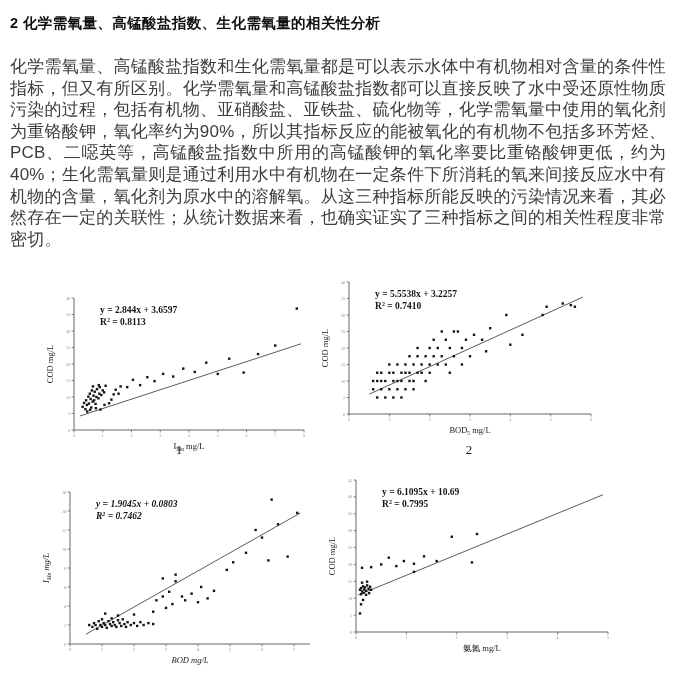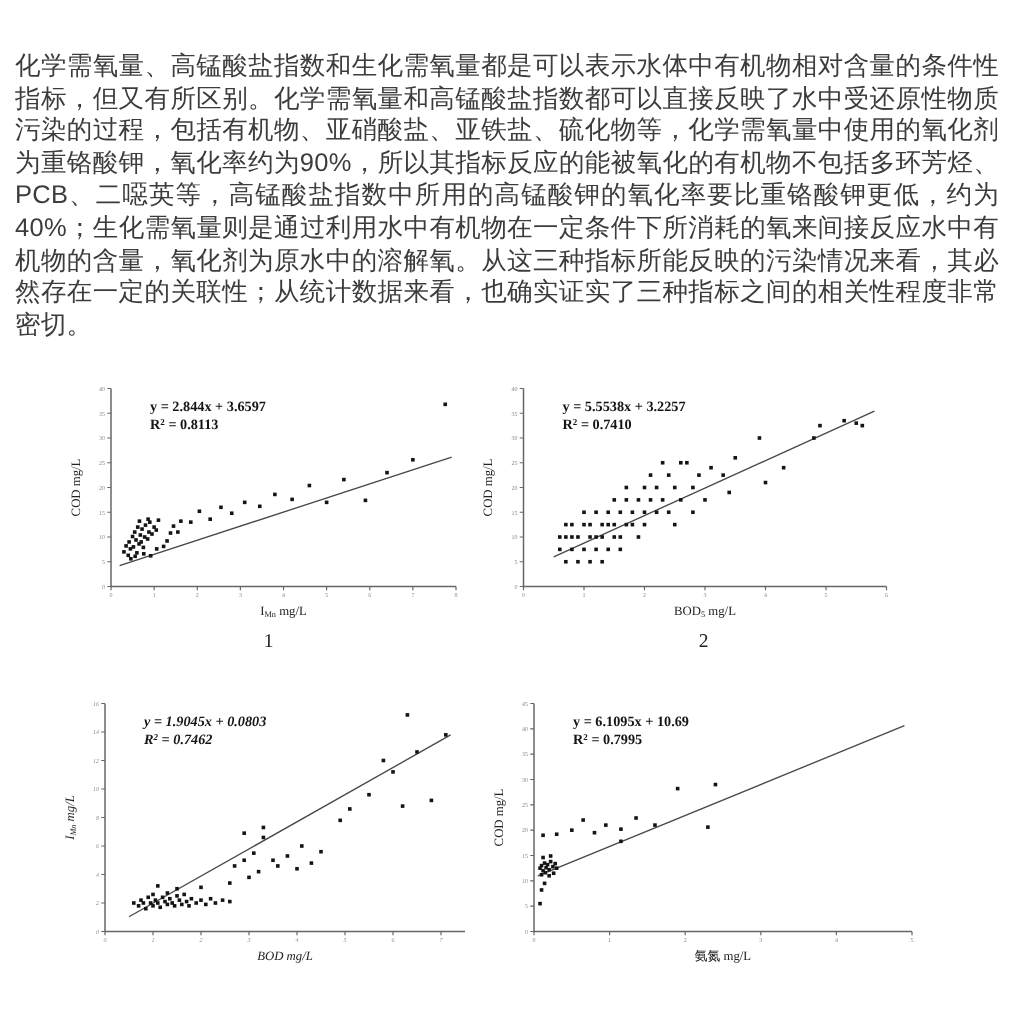--- a/index.html
+++ b/index.html
@@ -2,36 +2,37 @@
 <html><head>
 <meta charset="utf-8">
 <style>
   html,body{margin:0;padding:0;background:#ffffff;}
   body{width:680px;height:678px;overflow:hidden;font-family:"Liberation Sans",sans-serif;position:relative;}
   .doc{padding:10px 12px 0 10px;}
   .doc-title{font-size:14.5px;font-weight:700;color:#101010;margin:4px 0 0 0;letter-spacing:0.4px;}
   .body-text{font-size:17px;line-height:21.6px;color:#3c3c3c;text-align:justify;margin:23px 2px 0 0;letter-spacing:0.2px;}
   .figures{position:relative;width:680px;height:424px;margin-top:12px;}
   .chart-box{position:absolute;}
-  #cbox0{left:34px;top:12px;}
+  #cbox0{left:34px;top:28px;}
   #cbox1{left:309px;top:12px;}
   #cbox2{left:30px;top:222px;font-style:italic;}
-  #cbox3{left:316px;top:222px;text-decoration:underline;}
+  #cbox3{left:316px;top:210px;text-decoration:underline;}
   .fig-caption{position:absolute;text-align:center;font-family:"Liberation Serif",serif;font-size:13px;color:#222;}
   #cap0{left:34px;top:180px;width:270px;}
   #cap1{left:318px;top:180px;width:282px;}
   svg text{font-family:"Liberation Serif",serif;fill:#1c1c1c;}
   svg .eq{font-weight:700;font-size:9.5px;fill:#151515;}
   svg .axlab{font-size:8.5px;fill:#222;}
   svg .tick{font-size:4px;fill:#8a8a8a;}
 </style>
 </head>
 <body>
 
 <div class="doc">
+  <h1 class="doc-title">2 化学需氧量、高锰酸盐指数、生化需氧量的相关性分析</h1>
   <p class="body-text">化学需氧量、高锰酸盐指数和生化需氧量都是可以表示水体中有机物相对含量的条件性指标，但又有所区别。化学需氧量和高锰酸盐指数都可以直接反映了水中受还原性物质污染的过程，包括有机物、亚硝酸盐、亚铁盐、硫化物等，化学需氧量中使用的氧化剂为重铬酸钾，氧化率约为90%，所以其指标反应的能被氧化的有机物不包括多环芳烃、PCB、二噁英等，高锰酸盐指数中所用的高锰酸钾的氧化率要比重铬酸钾更低，约为40%；生化需氧量则是通过利用水中有机物在一定条件下所消耗的氧来间接反应水中有机物的含量，氧化剂为原水中的溶解氧。从这三种指标所能反映的污染情况来看，其必然存在一定的关联性；从统计数据来看，也确实证实了三种指标之间的相关性程度非常密切。</p>
 
   <div class="figures">
     <div class="chart-box" id="cbox0">
       <svg width="270" height="166">
           <path d="M 30 8 L 30 140 L 260 140" fill="none" stroke="#666666" stroke-width="1"></path>
           <line x1="30" y1="140" x2="30" y2="142.5" stroke="#666666" stroke-width="0.8"></line>
           <text x="30" y="147" text-anchor="middle" class="tick">0</text>
           <line x1="58.75" y1="140" x2="58.75" y2="142.5" stroke="#666666" stroke-width="0.8"></line>
           <text x="58.75" y="147" text-anchor="middle" class="tick">1</text>

